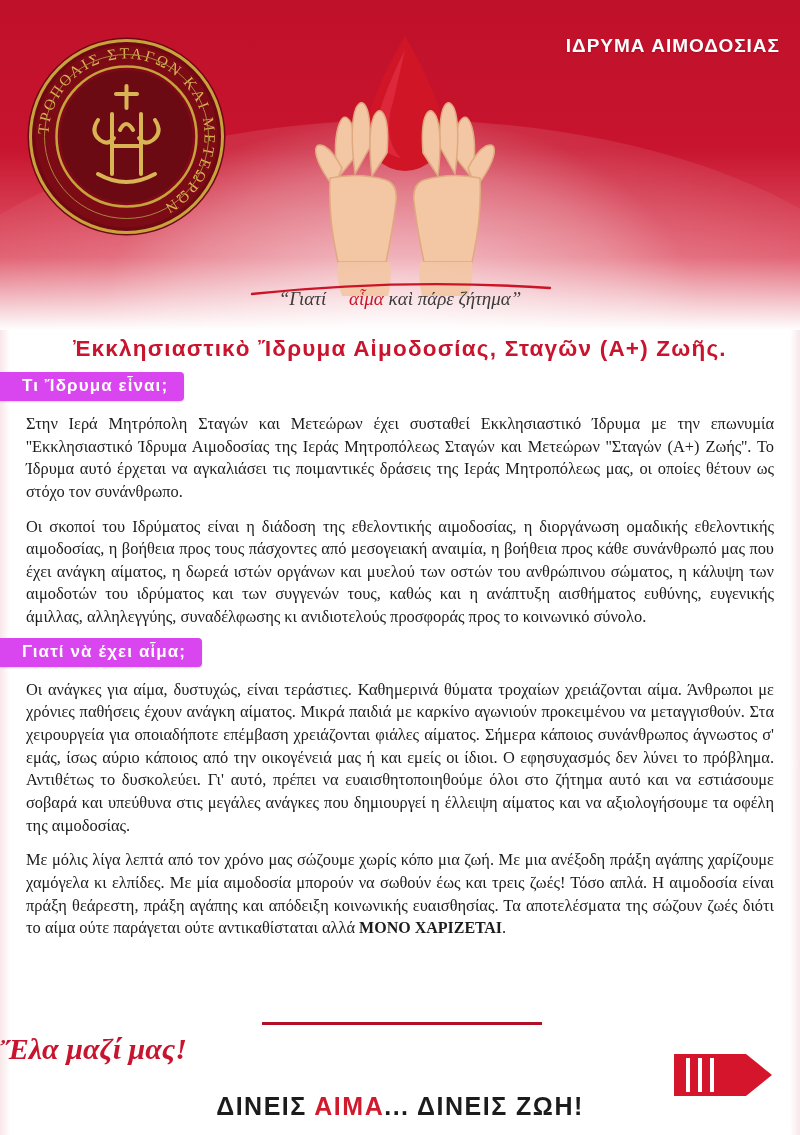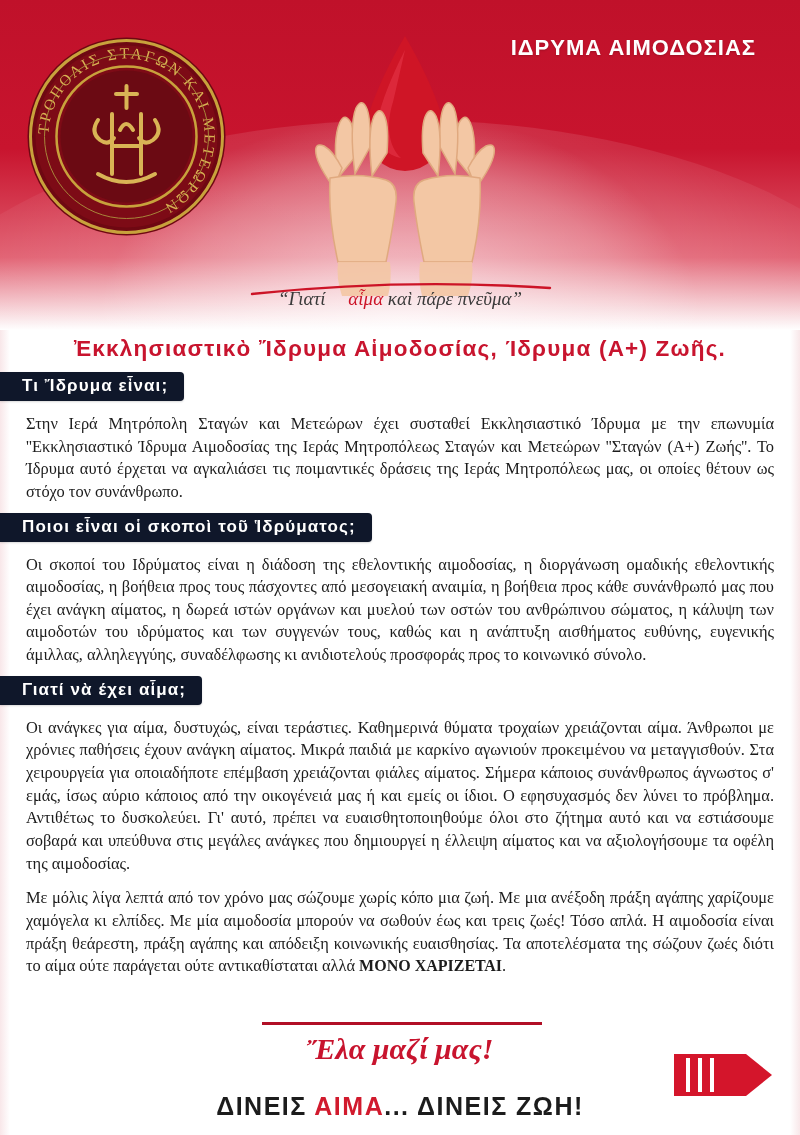--- a/index.html
+++ b/index.html
@@ -33,28 +33,28 @@
     background:radial-gradient(ellipse at 50% 40%, rgba(255,255,255,0.30) 0%, rgba(255,255,255,0.12) 45%, rgba(255,255,255,0) 70%);
     pointer-events:none;
   }
   .seal{
     position:absolute;
     left:24px;top:34px;
     width:205px;height:205px;
   }
   .title-block{
     position:absolute;
-    right:44px;top:34px;
+    right:20px;top:34px;
     text-align:left;
     color:#ffffff;
     font-family:"Liberation Sans", sans-serif;
     font-weight:bold;
     letter-spacing:1px;
     line-height:1.28;
-    font-size:22px;
+    font-size:19px;
     text-shadow:0 1px 2px rgba(0,0,0,0.18);
   }
   .title-block .l2{padding-right:26px;}
   .drop-art{
     position:absolute;
     left:260px;top:28px;
     width:290px;height:290px;
   }
   .motto{
     position:absolute;
@@ -79,21 +79,21 @@
     text-align:center;
     color:#c8142e;
     font-family:"Liberation Sans", sans-serif;
     font-weight:bold;
     font-size:22.5px;
     letter-spacing:1.2px;
     margin:6px 0 10px 0;
   }
   .sec-head{
     display:inline-block;
-    background:#0f172a;
+    background:#d946ef;
     color:#ffffff;
     font-family:"Liberation Sans", sans-serif;
     font-weight:bold;
     font-size:17px;
     letter-spacing:1.1px;
     padding:4px 16px 5px 22px;
     margin-left:-26px;
     border-radius:0 4px 4px 0;
     box-shadow:0 1px 2px rgba(0,0,0,0.15);
   }
@@ -115,21 +115,21 @@
   }
   .footer-rule{
     position:absolute;
     left:262px;top:2px;
     width:280px;height:3px;
     background:#b10f26;
   }
   .come{
     position:absolute;
     left:0;right:0;top:12px;
-    text-align:center;
+    text-align:left;
     font-family:"Liberation Serif", serif;
     font-style:italic;
     font-weight:bold;
     font-size:30px;
     color:#c8142e;
   }
   .give{
     position:absolute;
     left:0;right:0;top:60px;
     text-align:center;
@@ -224,39 +224,36 @@
         <path d="M212 234 l-52 0 q-2 18 2 34 l46 0 q6 -18 4 -34 z" fill="#f3c7a4" opacity="0.9"></path>
       </svg>
     </div>
 
     <div class="motto-rule">
       <svg viewBox="0 0 305 16" width="305" height="16" aria-hidden="true">
         <path d="M2 12 q150 -16 298 -6" stroke="#cc1427" stroke-width="2.4" fill="none" stroke-linecap="round"></path>
       </svg>
     </div>
     <div class="motto">
-      <span>“Γιατί </span><span class="hl">αἷμα</span><span> καὶ πάρε πνεῦμα”</span>
+      <span>“Γιατί </span><span class="hl">αἷμα</span><span> καὶ πάρε ζήτημα”</span>
     </div>
   </div>
 
   <div class="edge-left"></div>
   <div class="edge-right"></div>
 
   <div class="content">
 
-    <div class="main-title">Ἐκκλησιαστικὸ Ἴδρυμα Αἱμοδοσίας, Ίδρυμα (Α+) Ζωῆς.</div>
+    <div class="main-title">Ἐκκλησιαστικὸ Ἴδρυμα Αἱμοδοσίας, Σταγῶν (Α+) Ζωῆς.</div>
 
     <div class="sec-head-wrap">
       <span class="sec-head">Τι Ἴδρυμα εἶναι;</span>
     </div>
     <p class="para">Στην Ιερά Μητρόπολη Σταγών και Μετεώρων έχει συσταθεί Εκκλησιαστικό Ίδρυμα με την επωνυμία ''Εκκλησιαστικό Ίδρυμα Αιμοδοσίας της Ιεράς Μητροπόλεως Σταγών και Μετεώρων ''Σταγών (Α+) Ζωής''. Το Ίδρυμα αυτό έρχεται να αγκαλιάσει τις ποιμαντικές δράσεις της Ιεράς Μητροπόλεως μας, οι οποίες θέτουν ως στόχο τον συνάνθρωπο.</p>
 
-    <div class="sec-head-wrap">
-      <span class="sec-head">Ποιοι εἶναι οἱ σκοποὶ τοῦ Ἱδρύματος;</span>
-    </div>
     <p class="para">Οι σκοποί του Ιδρύματος είναι η διάδοση της εθελοντικής αιμοδοσίας, η διοργάνωση ομαδικής εθελοντικής αιμοδοσίας, η βοήθεια προς τους πάσχοντες από μεσογειακή αναιμία, η βοήθεια προς κάθε συνάνθρωπό μας που έχει ανάγκη αίματος, η δωρεά ιστών οργάνων και μυελού των οστών του ανθρώπινου σώματος, η κάλυψη των αιμοδοτών του ιδρύματος και των συγγενών τους, καθώς και η ανάπτυξη αισθήματος ευθύνης, ευγενικής άμιλλας, αλληλεγγύης, συναδέλφωσης κι ανιδιοτελούς προσφοράς προς το κοινωνικό σύνολο.</p>
 
     <div class="sec-head-wrap">
       <span class="sec-head">Γιατί νὰ έχει αἷμα;</span>
     </div>
     <p class="para">Οι ανάγκες για αίμα, δυστυχώς, είναι τεράστιες. Καθημερινά θύματα τροχαίων χρειάζονται αίμα. Άνθρωποι με χρόνιες παθήσεις έχουν ανάγκη αίματος. Μικρά παιδιά με καρκίνο αγωνιούν προκειμένου να μεταγγισθούν. Στα χειρουργεία για οποιαδήποτε επέμβαση χρειάζονται φιάλες αίματος. Σήμερα κάποιος συνάνθρωπος άγνωστος σ' εμάς, ίσως αύριο κάποιος από την οικογένειά μας ή και εμείς οι ίδιοι. Ο εφησυχασμός δεν λύνει το πρόβλημα. Αντιθέτως το δυσκολεύει. Γι' αυτό, πρέπει να ευαισθητοποιηθούμε όλοι στο ζήτημα αυτό και να εστιάσουμε σοβαρά και υπεύθυνα στις μεγάλες ανάγκες που δημιουργεί η έλλειψη αίματος και να αξιολογήσουμε τα οφέλη της αιμοδοσίας.</p>
     <p class="para"><span>Με μόλις λίγα λεπτά από τον χρόνο μας σώζουμε χωρίς κόπο μια ζωή. Με μια ανέξοδη πράξη αγάπης χαρίζουμε χαμόγελα κι ελπίδες. Με μία αιμοδοσία μπορούν να σωθούν έως και τρεις ζωές! Τόσο απλά. Η αιμοδοσία είναι πράξη θεάρεστη, πράξη αγάπης και απόδειξη κοινωνικής ευαισθησίας. Τα αποτελέσματα της σώζουν ζωές διότι το αίμα ούτε παράγεται ούτε αντικαθίσταται αλλά </span><b>ΜΟΝΟ ΧΑΡΙΖΕΤΑΙ</b><span>.</span></p>
   </div>
 
   <div class="footer">

